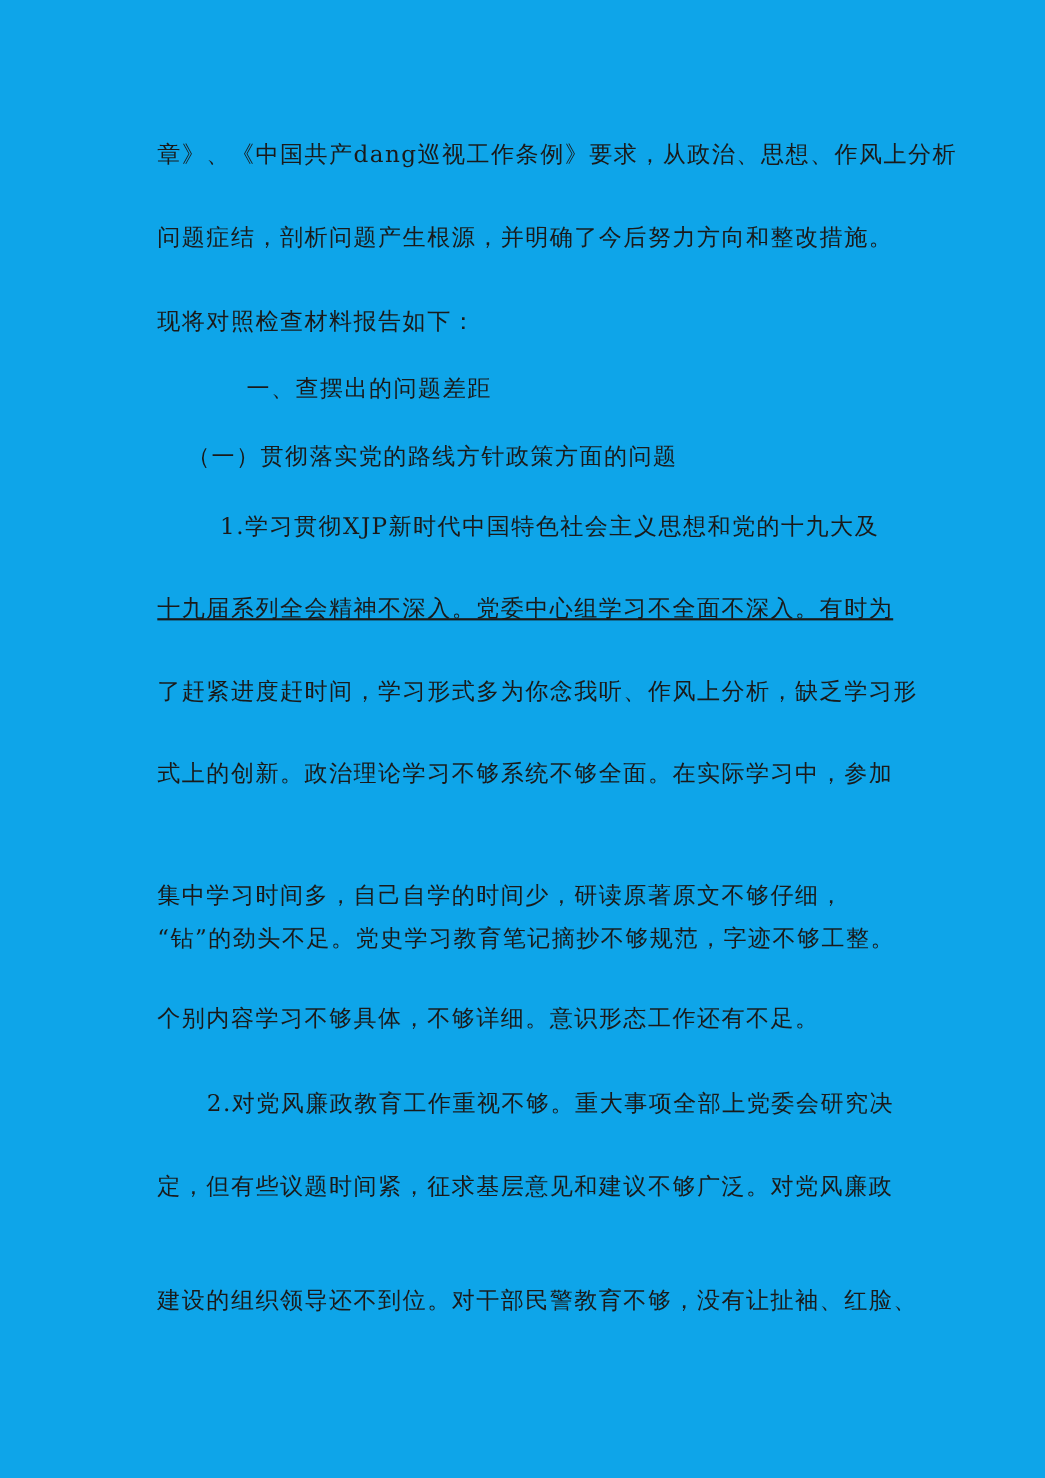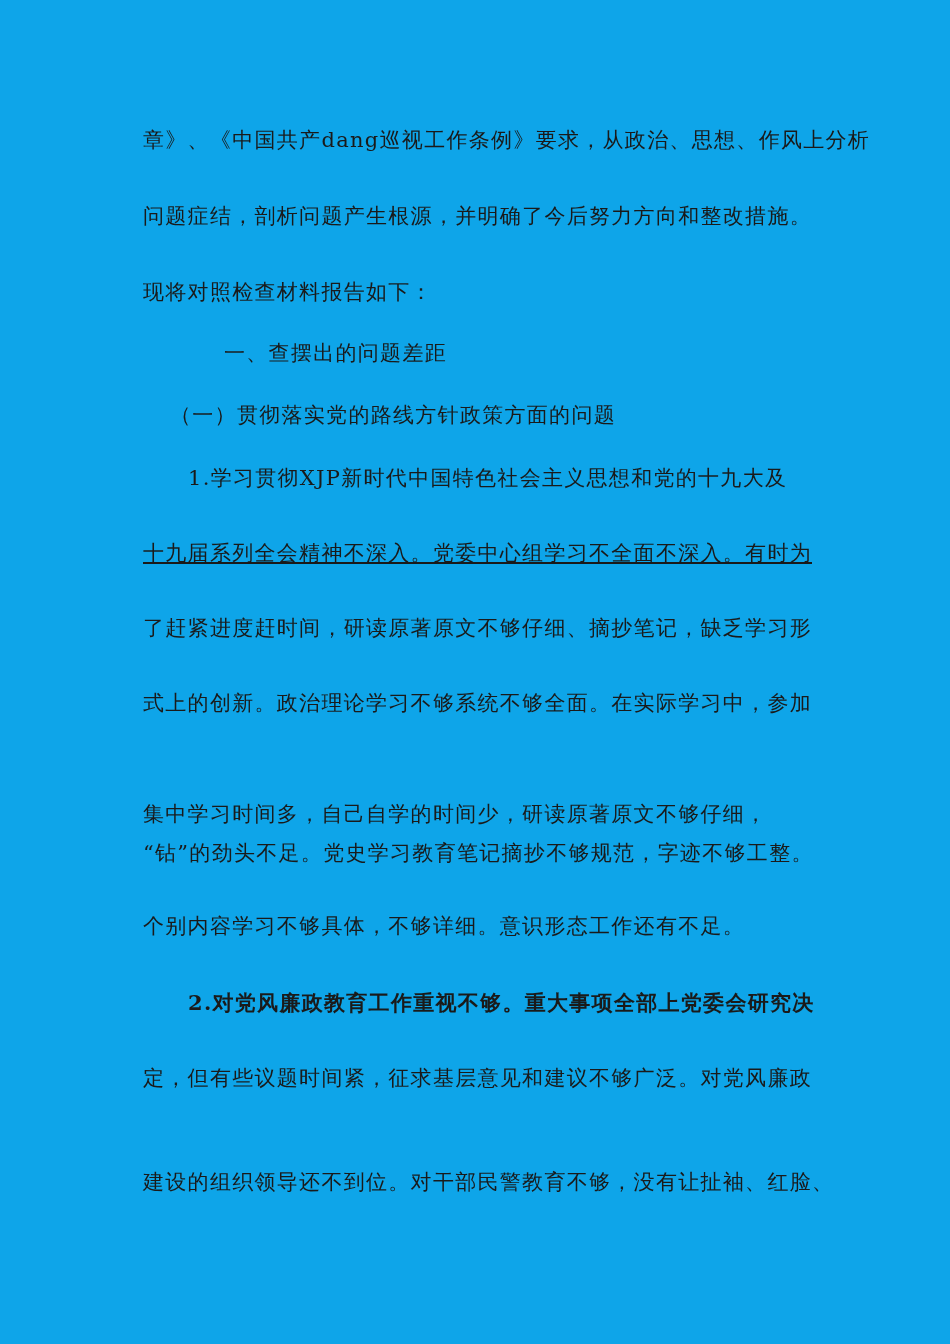--- a/index.html
+++ b/index.html
@@ -36,23 +36,23 @@
   </style>
 </head>
 <body>
 
 <div class="page">
   <div class="line" style="top:126px;">章》、《中国共产dang巡视工作条例》要求，从政治、思想、作风上分析</div>
   <div class="line" style="top:202px;">问题症结，剖析问题产生根源，并明确了今后努力方向和整改措施。</div>
   <div class="line" style="top:278px;">现将对照检查材料报告如下：</div>
   <div class="line indent1" style="top:339px;margin-left:36px;">一、查摆出的问题差距</div>
   <div class="line indent2" style="top:401px;">（一）贯彻落实党的路线方针政策方面的问题</div>
-  <div class="line indent1" style="top:464px;">1.学习贯彻XJP新时代中国特色社会主义思想和党的十九大及</div>
+  <div class="line indent1" style="top:464px;margin-left:12px;">1.学习贯彻XJP新时代中国特色社会主义思想和党的十九大及</div>
   <div class="line" style="top:539px;text-decoration:underline;">十九届系列全会精神不深入。党委中心组学习不全面不深入。有时为</div>
-  <div class="line" style="top:614px;">了赶紧进度赶时间，研读原著原文不够仔细、摘抄笔记，缺乏学习形</div>
+  <div class="line" style="top:614px;">了赶紧进度赶时间，学习形式多为你念我听、作风上分析，缺乏学习形</div>
   <div class="line" style="top:689px;">式上的创新。政治理论学习不够系统不够全面。在实际学习中，参加</div>
   <div class="line" style="top:800px;">集中学习时间多，自己自学的时间少，研读原著原文不够仔细，</div>
   <div class="line" style="top:839px;">“钻”的劲头不足。党史学习教育笔记摘抄不够规范，字迹不够工整。</div>
   <div class="line" style="top:912px;">个别内容学习不够具体，不够详细。意识形态工作还有不足。</div>
-  <div class="line indent1" style="top:989px;font-weight:bold;">2.对党风廉政教育工作重视不够。重大事项全部上党委会研究决</div>
+  <div class="line indent1" style="top:989px;">2.对党风廉政教育工作重视不够。重大事项全部上党委会研究决</div>
   <div class="line" style="top:1064px;">定，但有些议题时间紧，征求基层意见和建议不够广泛。对党风廉政</div>
   <div class="line" style="top:1168px;text-align:center;">建设的组织领导还不到位。对干部民警教育不够，没有让扯袖、红脸、</div>
 </div>
 
 </body></html>

